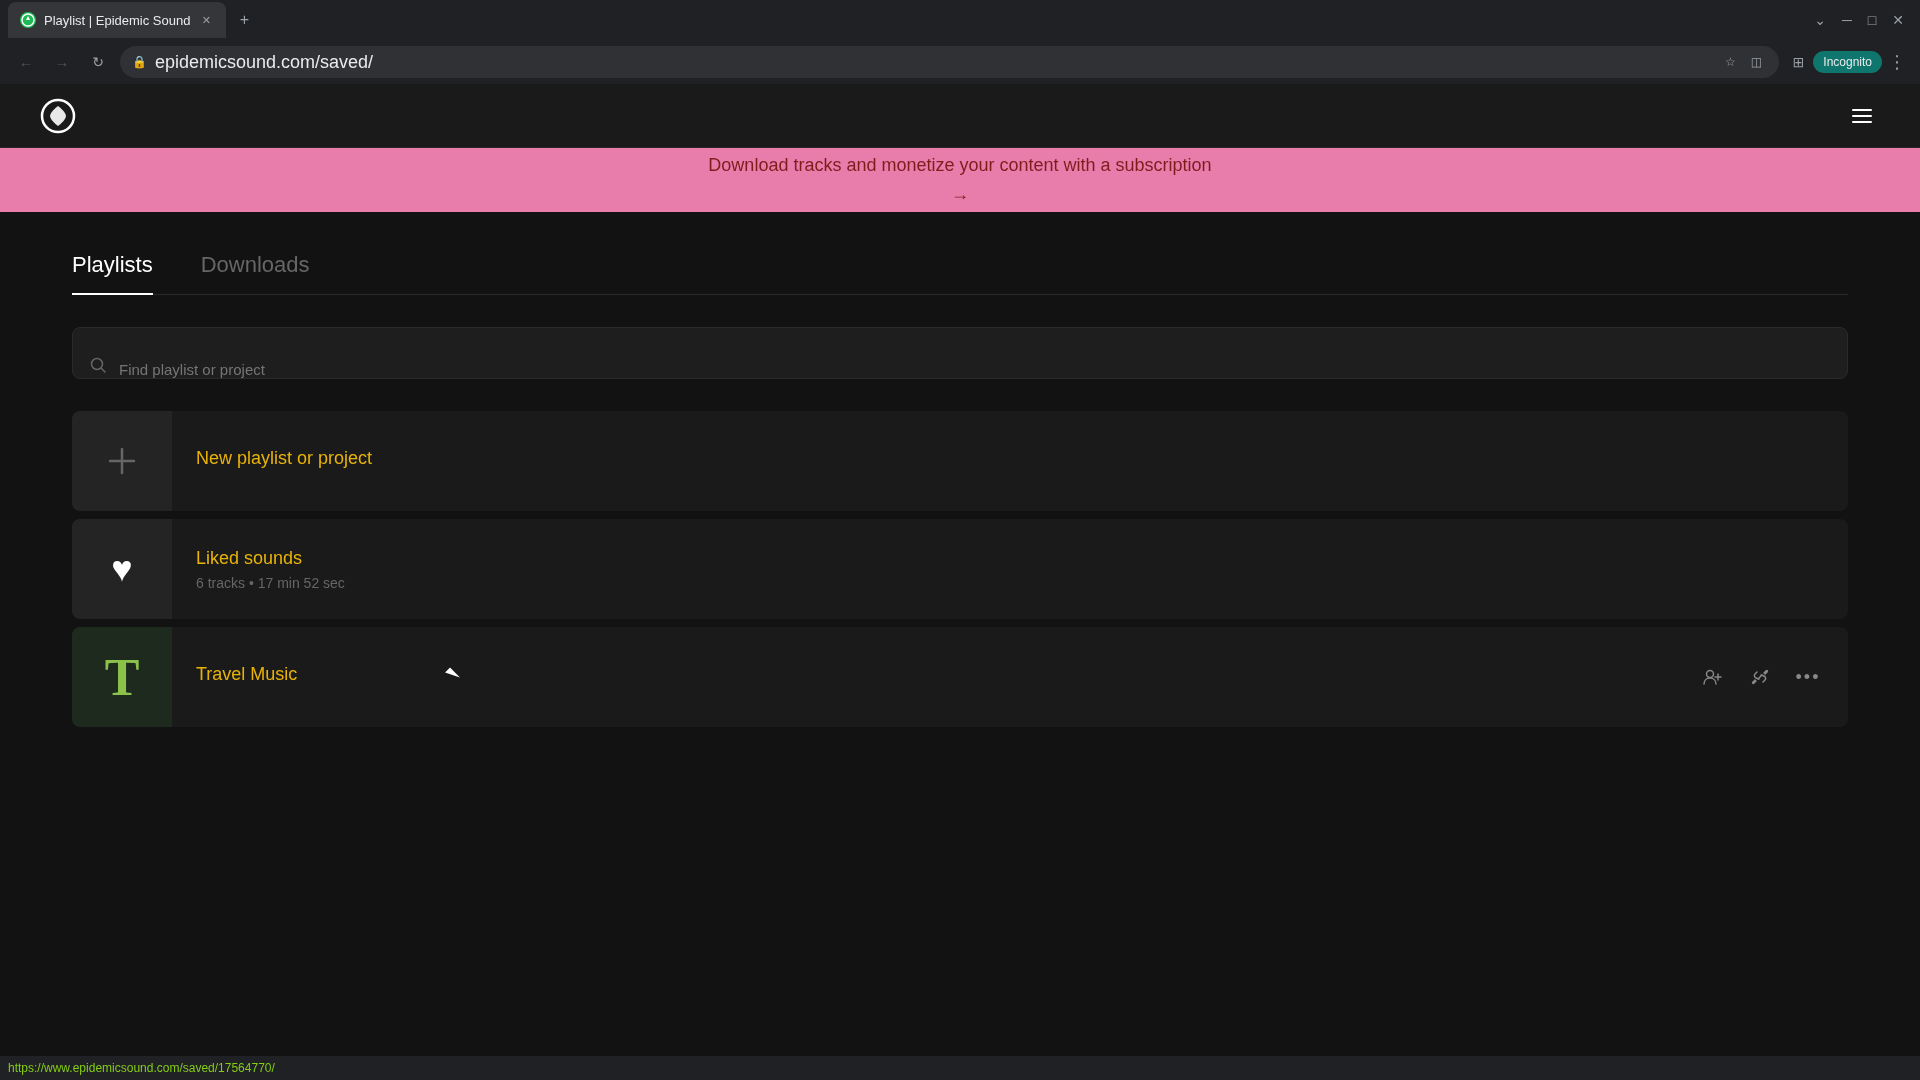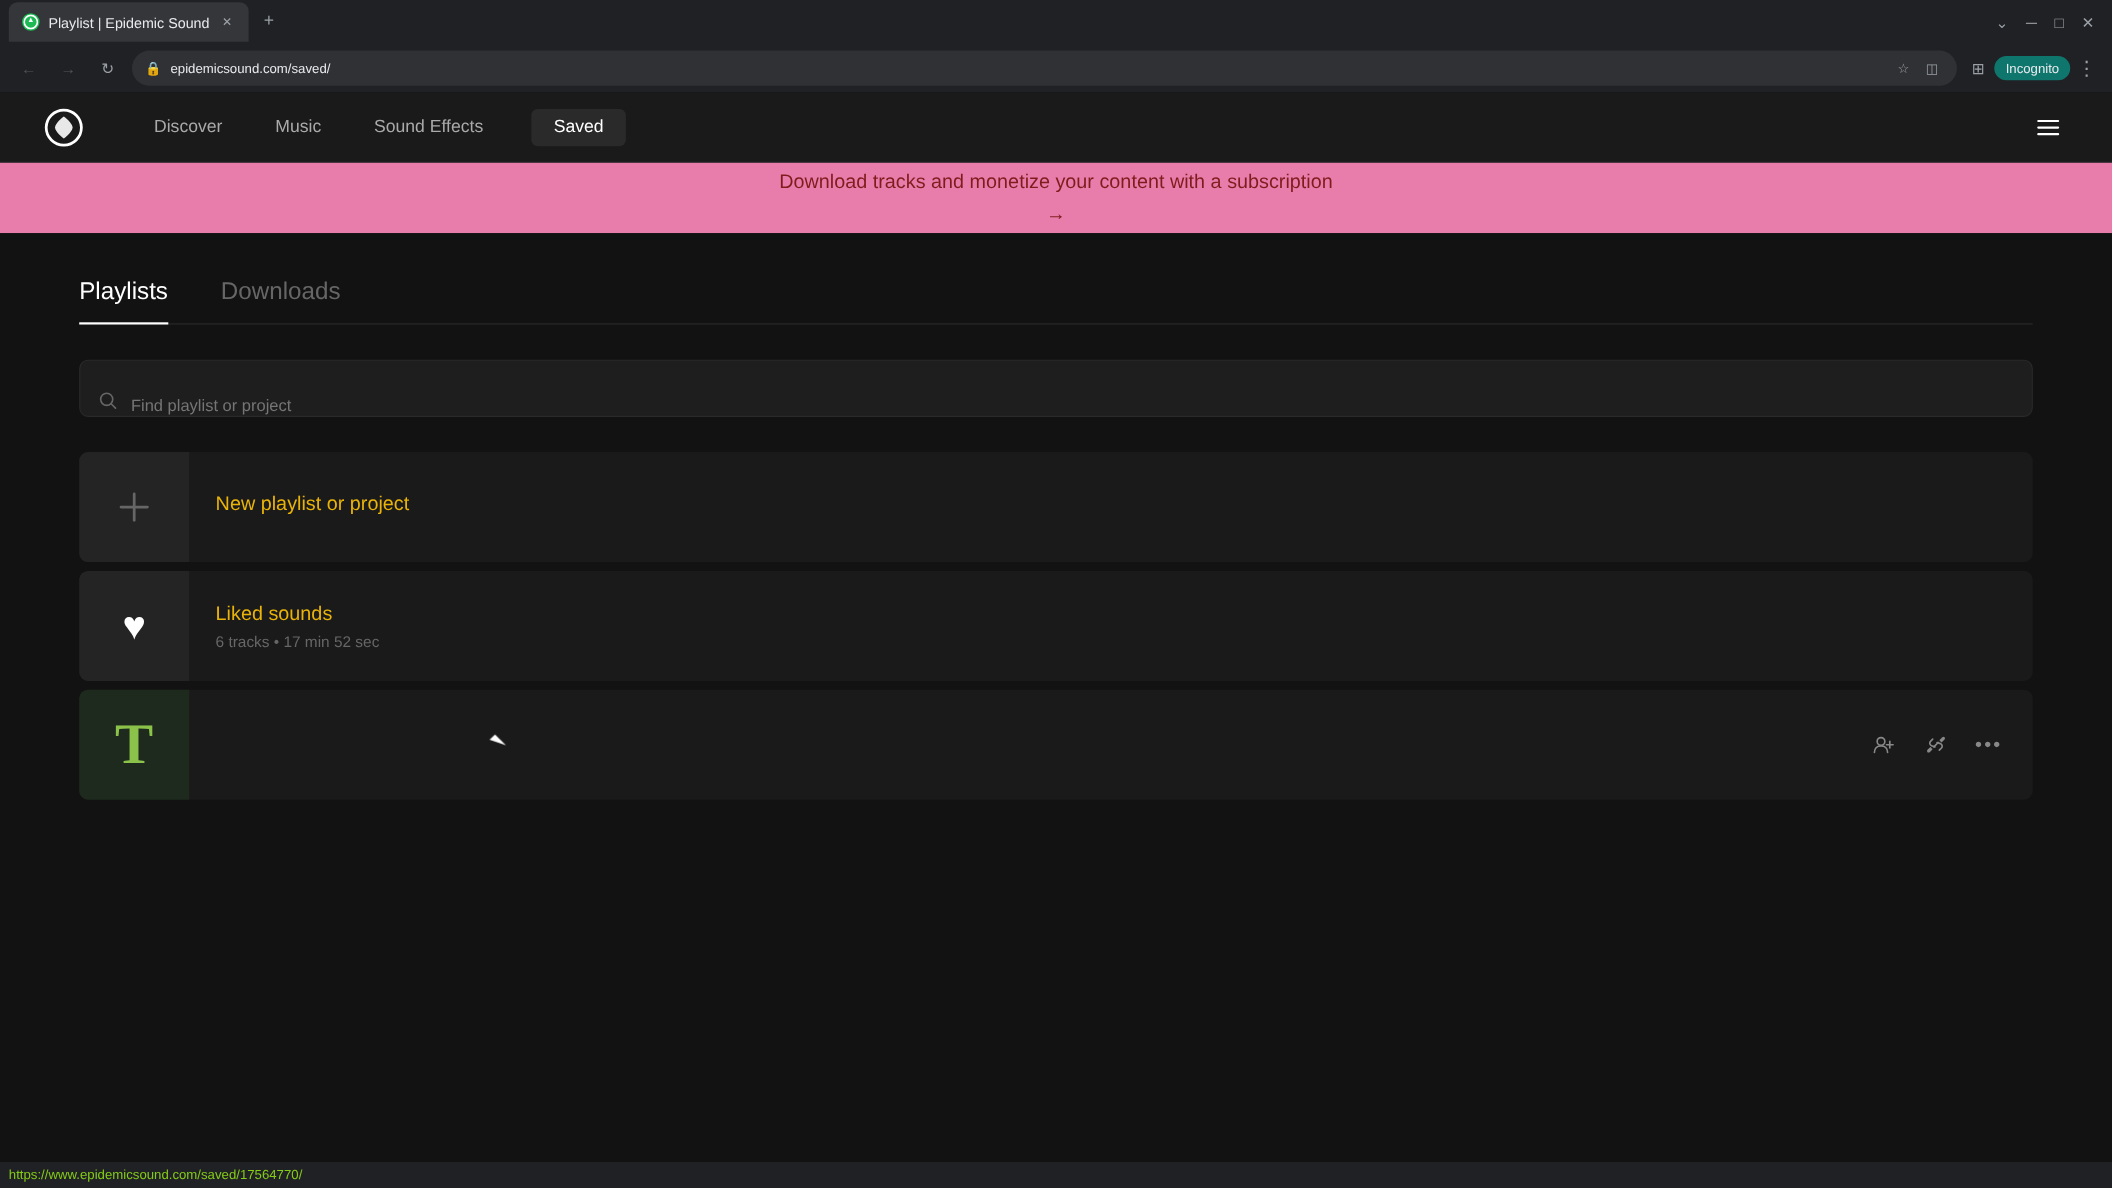--- a/index.html
+++ b/index.html
@@ -132,21 +132,21 @@
       align-items: center;
       padding: 0 12px;
       gap: 8px;
       font-size: 13px;
       color: #e8eaed;
     }
 
     .omnibar-url {
       flex: 1;
       color: #e8eaed;
-      font-size: 12px;
+      font-size: 18px;
     }
 
     .omnibar-icons {
       display: flex;
       gap: 4px;
       align-items: center;
     }
 
     .omnibar-icon {
       width: 22px;
@@ -471,26 +471,20 @@
   </div>
 </div>
 
 <div class="app-header">
   <div class="logo">
     <svg width="36" height="36" viewBox="0 0 36 36">
       <circle cx="18" cy="18" r="16" fill="none" stroke="#fff" stroke-width="2.5"></circle>
       <path d="M18 8 C18 8, 26 14, 26 18 C26 22, 18 28, 18 28 C18 28, 10 22, 10 18 C10 14, 18 8, 18 8Z" fill="#fff" opacity="0.9"></path>
     </svg>
   </div>
-  <nav class="nav-links">
-    <span class="nav-link">Discover</span>
-    <span class="nav-link">Music</span>
-    <span class="nav-link">Sound Effects</span>
-    <span class="nav-link active">Saved</span>
-  </nav>
   <div class="header-menu">
     <div class="menu-line"></div>
     <div class="menu-line"></div>
     <div class="menu-line"></div>
   </div>
 </div>
 
 <div class="promo-banner">
   <span>Download tracks and monetize your content with a subscription</span>
   <span class="arrow-right">→</span>
@@ -533,20 +527,21 @@
       <div class="playlist-name">Liked sounds</div>
       <div class="playlist-meta">6 tracks • 17 min 52 sec</div>
     </div>
   </div>
 
   <div class="playlist-item">
     <div class="playlist-thumb travel">
       <span>T</span>
     </div>
     <div class="playlist-info">
+      <div class="playlist-name">Travel Music</div>
     </div>
     <div class="playlist-actions">
       <div class="action-btn">
         <svg width="20" height="20" viewBox="0 0 20 20" fill="none">
           <circle cx="8" cy="7" r="3.5" stroke="#888" stroke-width="1.5"></circle>
           <path d="M2 17 C2 13.5 4.5 11 8 11 C11.5 11 14 13.5 14 17" stroke="#888" stroke-width="1.5" stroke-linecap="round"></path>
           <line x1="16" y1="7" x2="16" y2="13" stroke="#888" stroke-width="1.5" stroke-linecap="round"></line>
           <line x1="13" y1="10" x2="19" y2="10" stroke="#888" stroke-width="1.5" stroke-linecap="round"></line>
         </svg>
       </div>

